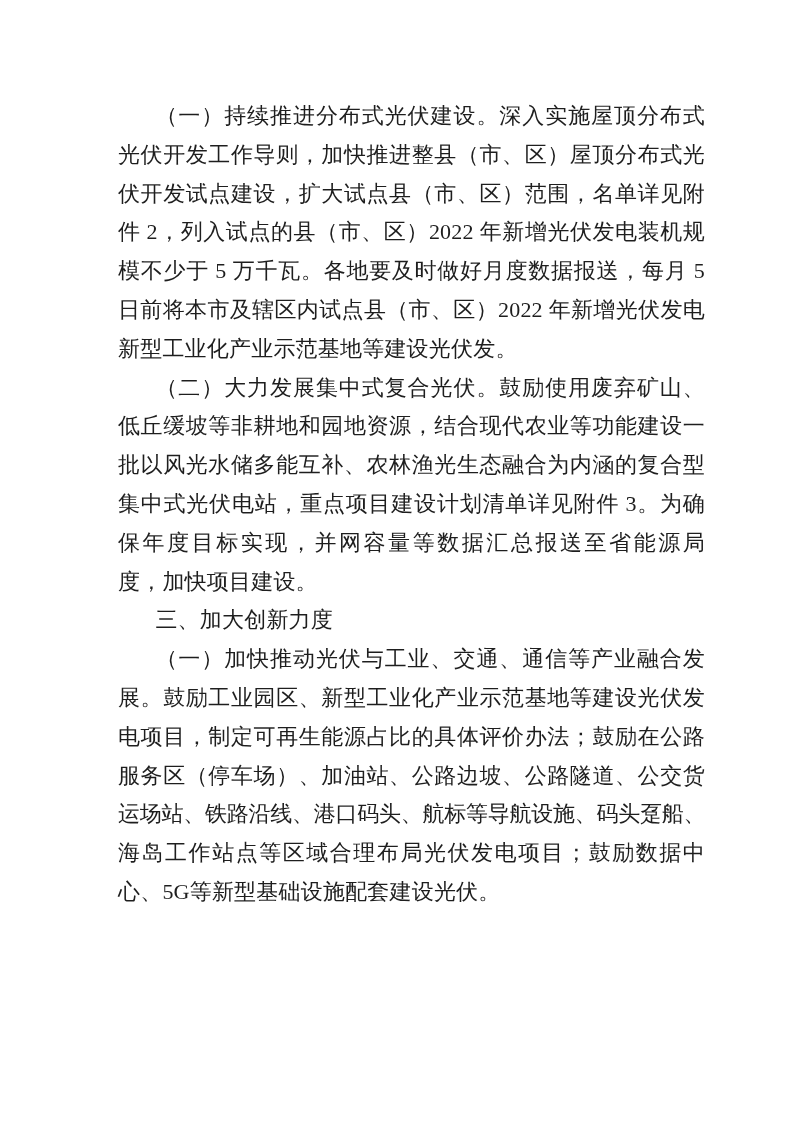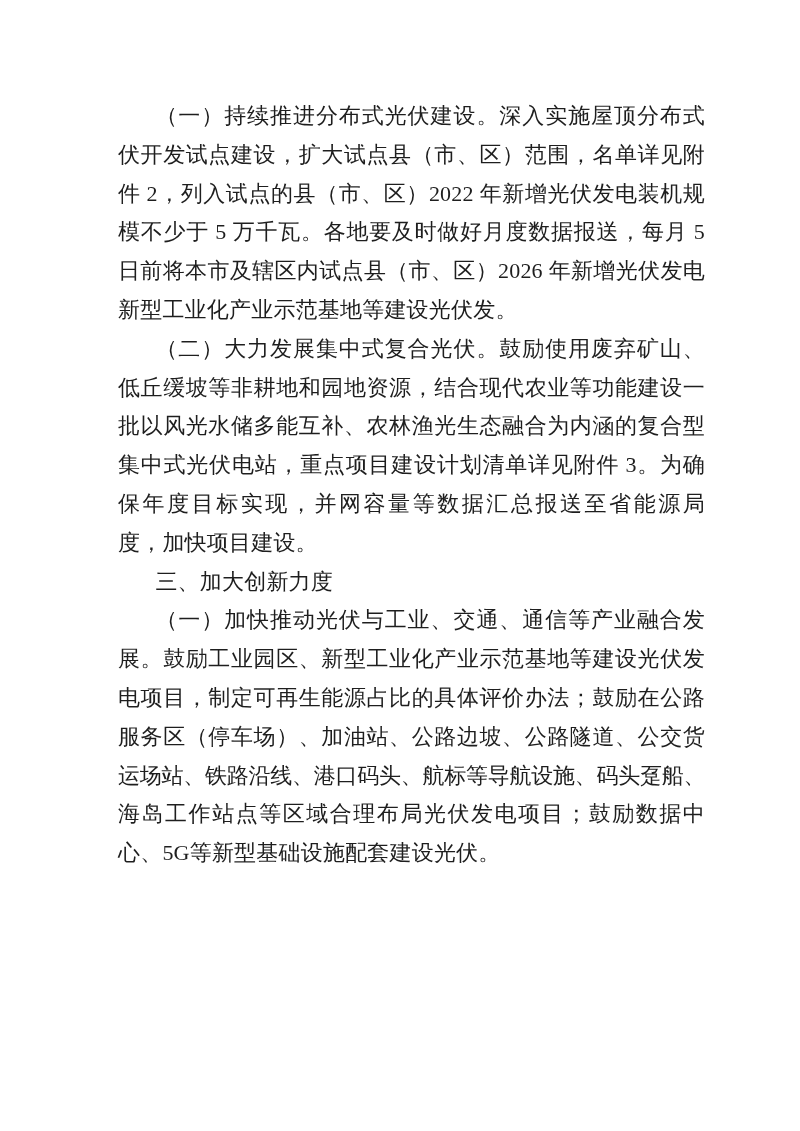--- a/index.html
+++ b/index.html
@@ -53,24 +53,25 @@
     letter-spacing: -0.45px;
   }
 </style>
 </head>
 <body>
 
 <div class="page">
   <div class="doc" id="doc-text-block" style="color: rgb(30, 30, 30);">
       <div class="para">
         <div class="line first just">（一）持续推进分布式光伏建设。深入实施屋顶分布式</div>
+        <div class="line just">光伏开发工作导则，加快推进整县（市、区）屋顶分布式光</div>
         <div class="line just">伏开发试点建设，扩大试点县（市、区）范围，名单详见附</div>
         <div class="line just">件 2，列入试点的县（市、区）2022 年新增光伏发电装机规</div>
         <div class="line just">模不少于 5 万千瓦。各地要及时做好月度数据报送，每月 5</div>
-        <div class="line just">日前将本市及辖区内试点县（市、区）2026 年新增光伏发电</div>
+        <div class="line just">日前将本市及辖区内试点县（市、区）2022 年新增光伏发电</div>
         <div class="line">新型工业化产业示范基地等建设光伏发。</div>
       </div>
       <div class="para">
         <div class="line first just">（二）大力发展集中式复合光伏。鼓励使用废弃矿山、</div>
         <div class="line just">低丘缓坡等非耕地和园地资源，结合现代农业等功能建设一</div>
         <div class="line just">批以风光水储多能互补、农林渔光生态融合为内涵的复合型</div>
         <div class="line just">集中式光伏电站，重点项目建设计划清单详见附件 3。为确</div>
         <div class="line just">保年度目标实现，并网容量等数据汇总报送至省能源局</div>
         <div class="line">度，加快项目建设。</div>
       </div>

